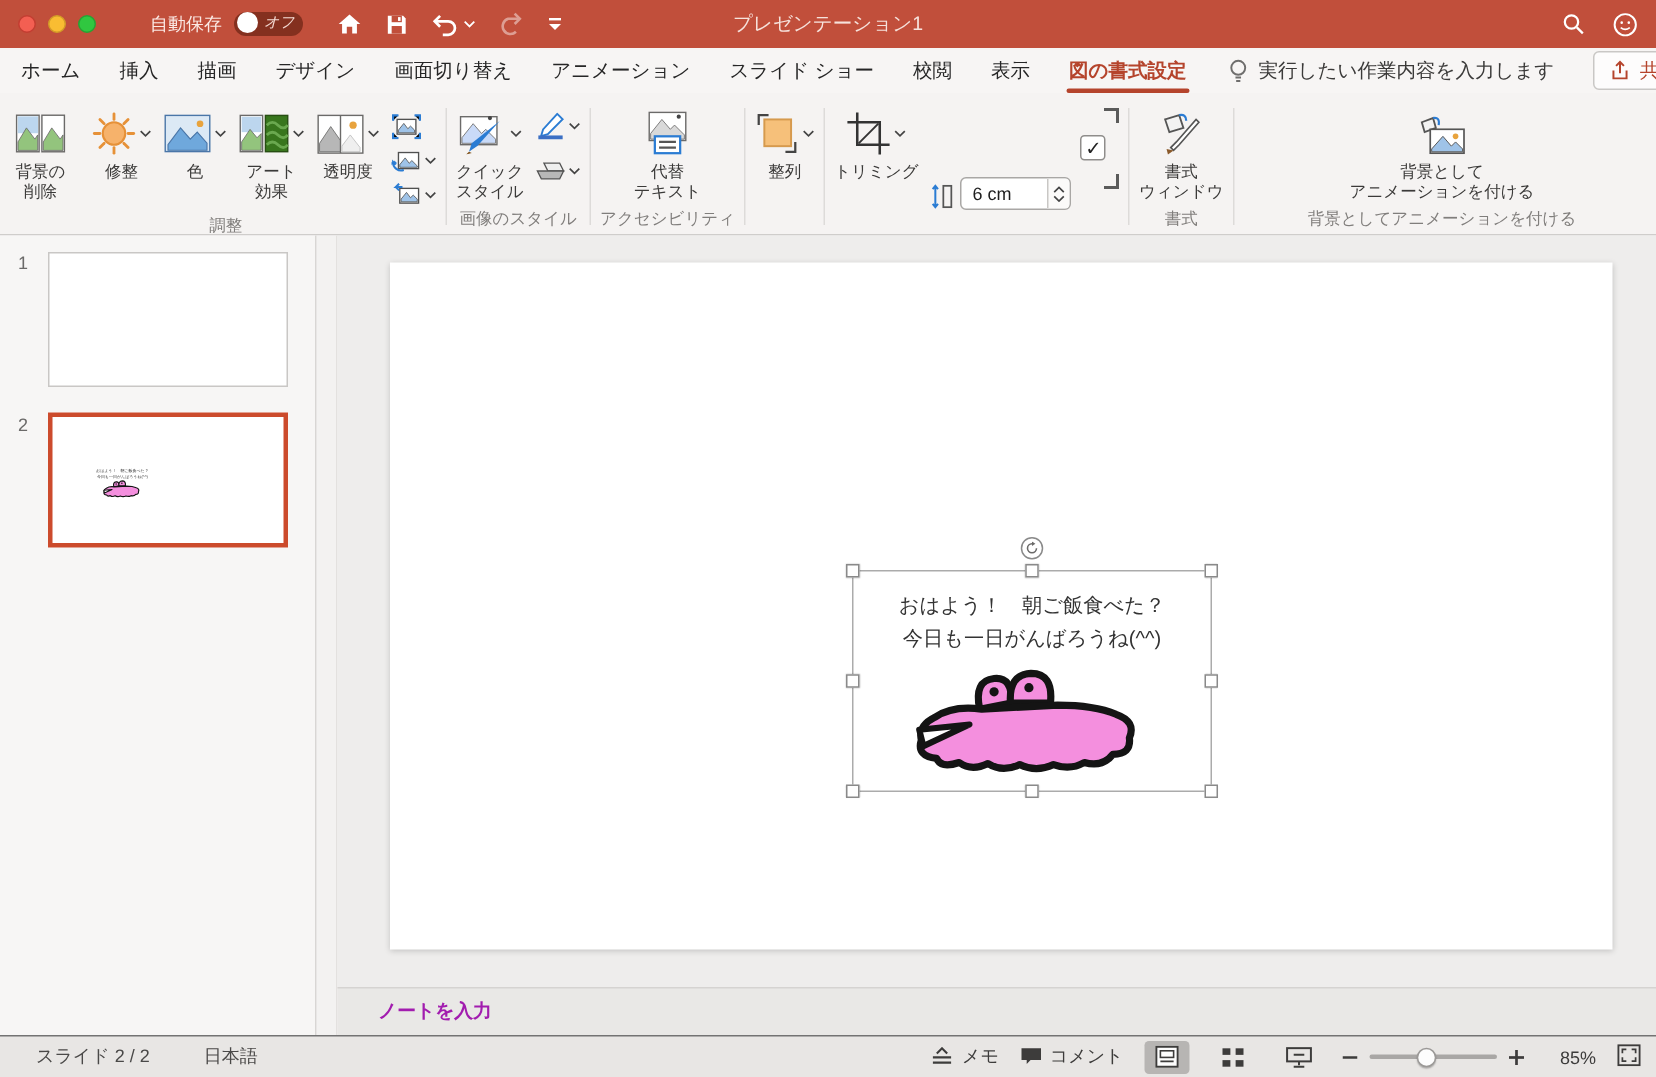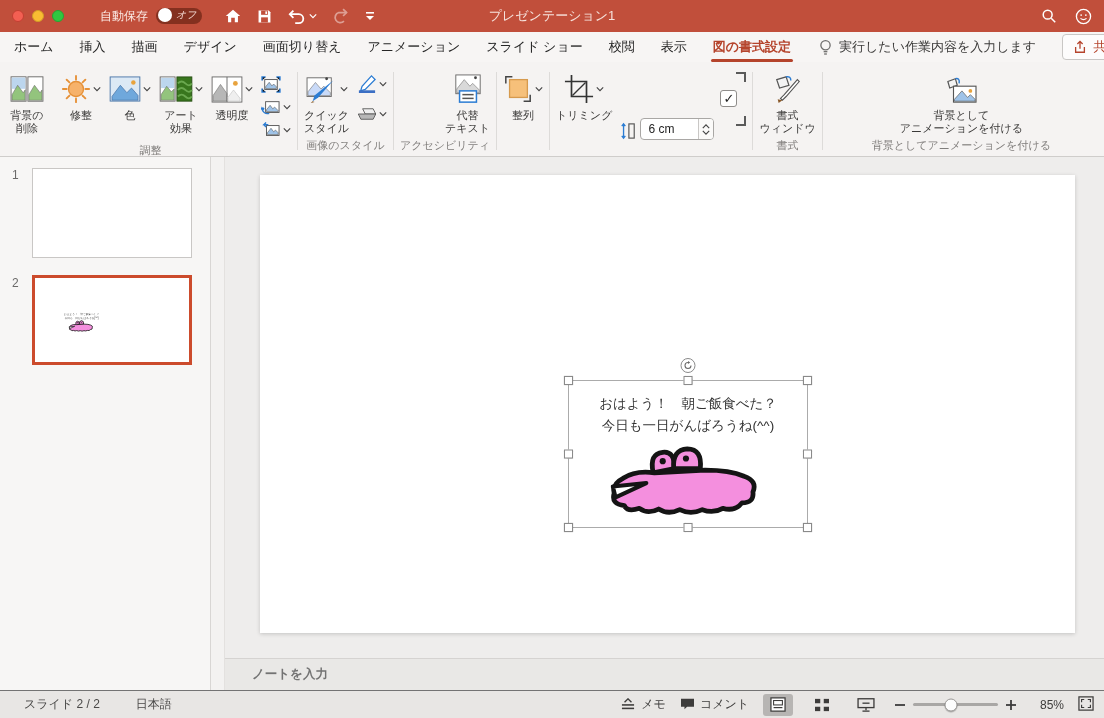--- a/index.html
+++ b/index.html
@@ -75,21 +75,21 @@
   .title-ph { position:absolute; left:58px; top:28px; width:700px; height:86px; border:1.5px dotted #8f8d8b; display:flex; align-items:center; }
   .title-ph .txt { font-size:36px; font-weight:300; color:#2f2f2f; letter-spacing:2px; padding-left:18px; }
 
   .imgsel { position:absolute; left:308px; top:205px; width:240px; height:148px; border:1px solid #ababab; }
   .imgsel .l { text-align:center; font-size:13.5px; color:#333; line-height:1.65; white-space:nowrap; }
   .imgsel .textwrap { padding-top:12px; }
   .crocwrap { display:flex; justify-content:center; margin-top:2px; }
   .handle { position:absolute; width:9px; height:9px; background:#fff; border:1px solid #8a8a8a; box-shadow:0 0 1px rgba(0,0,0,0.3); }
   .rot { position:absolute; left:50%; top:-23px; transform:translateX(-50%); width:15px; height:15px; border:1px solid #8a8a8a; border-radius:50%; background:#fff; display:flex; align-items:center; justify-content:center; }
 
-  .notesbar { height:32px; background:#e9e8e6; border-top:1px solid #d5d3d1; display:flex; align-items:center; padding-left:27px; font-size:12.5px; color:#737373; font-weight:bold; flex:0 0 auto; }
+  .notesbar { height:32px; background:#e9e8e6; border-top:1px solid #d5d3d1; display:flex; align-items:center; padding-left:27px; font-size:12.5px; color:#a21caf; font-weight:bold; flex:0 0 auto; }
 
   
   .statusbar { height:28px; background:#e8e6e4; border-top:1px solid #737373; display:flex; align-items:center; font-size:12px; color:#4a4948; padding:0 10px 0 24px; flex:0 0 auto; }
   .sb-left { display:flex; gap:36px; }
   .sb-right { margin-left:auto; display:flex; align-items:center; gap:14px; }
   .sb-item { display:flex; align-items:center; gap:5px; color:#3d3c3b; }
   .viewbtn { width:30px; height:22px; display:flex; align-items:center; justify-content:center; border-radius:3px; }
   .viewbtn.sel { background:#b7b5b3; }
   .slider { display:flex; align-items:center; gap:8px; }
   .track { width:85px; height:3px; background:#a9a7a5; border-radius:2px; position:relative; }
@@ -357,21 +357,21 @@
                 <path d="M1,1 L5,5 L9,1" stroke="#444" fill="none" stroke-width="1.4"></path>
               </svg>
           </div>
         </div>
       </div>
       <div class="rgl">画像のスタイル</div>
     </div>
     <div class="gdiv"></div>
 
     <div class="rgroup">
-      <div class="ritems" style="justify-content:flex-end;">
+      <div class="ritems" style="justify-content:center;">
         <div class="rbtn">
           <div class="iconrow">
             <svg width="32" height="30" viewBox="0 0 34 32">
                 <rect x="4" y="1" width="26" height="20" fill="#fff" stroke="#6b6a69"></rect>
                 <path d="M5,16 L13,6 L19,13 L22,10 L29,17 V20 H5 Z" fill="#d9d9d9" stroke="#6b6a69" stroke-width="0.6"></path>
                 <circle cx="25" cy="4" r="1.5" fill="#444"></circle>
                 <rect x="8" y="18" width="18" height="12" fill="#fff" stroke="#2b7cd3" stroke-width="1.6"></rect>
                 <line x1="11" y1="22" x2="23" y2="22" stroke="#555" stroke-width="1.6"></line>
                 <line x1="11" y1="26" x2="23" y2="26" stroke="#555" stroke-width="1.6"></line>
               </svg>

